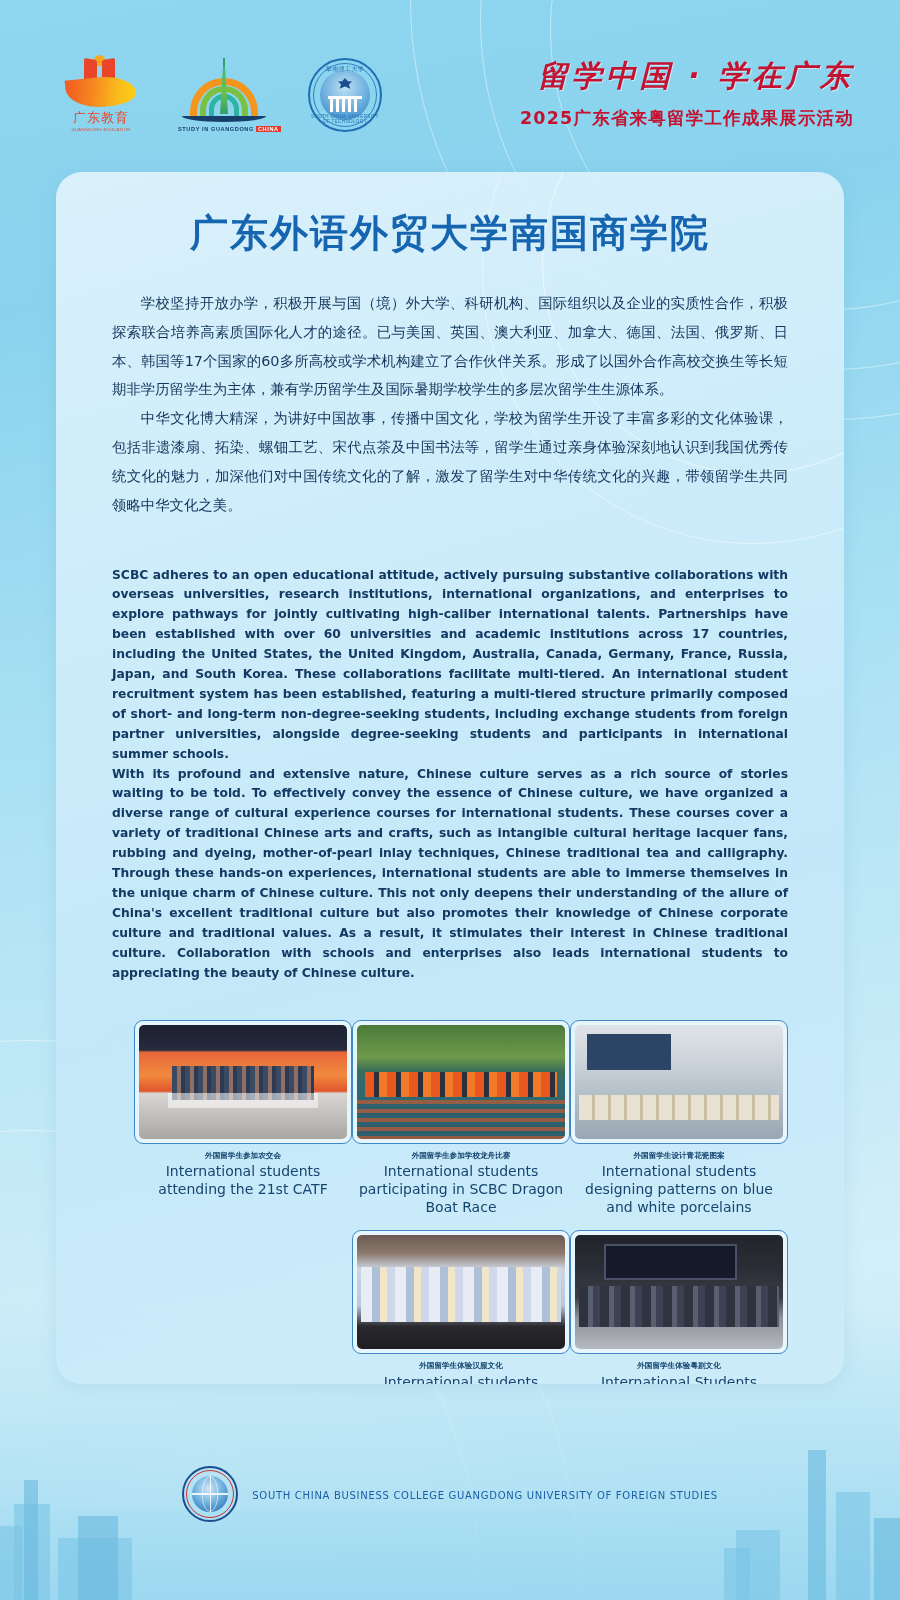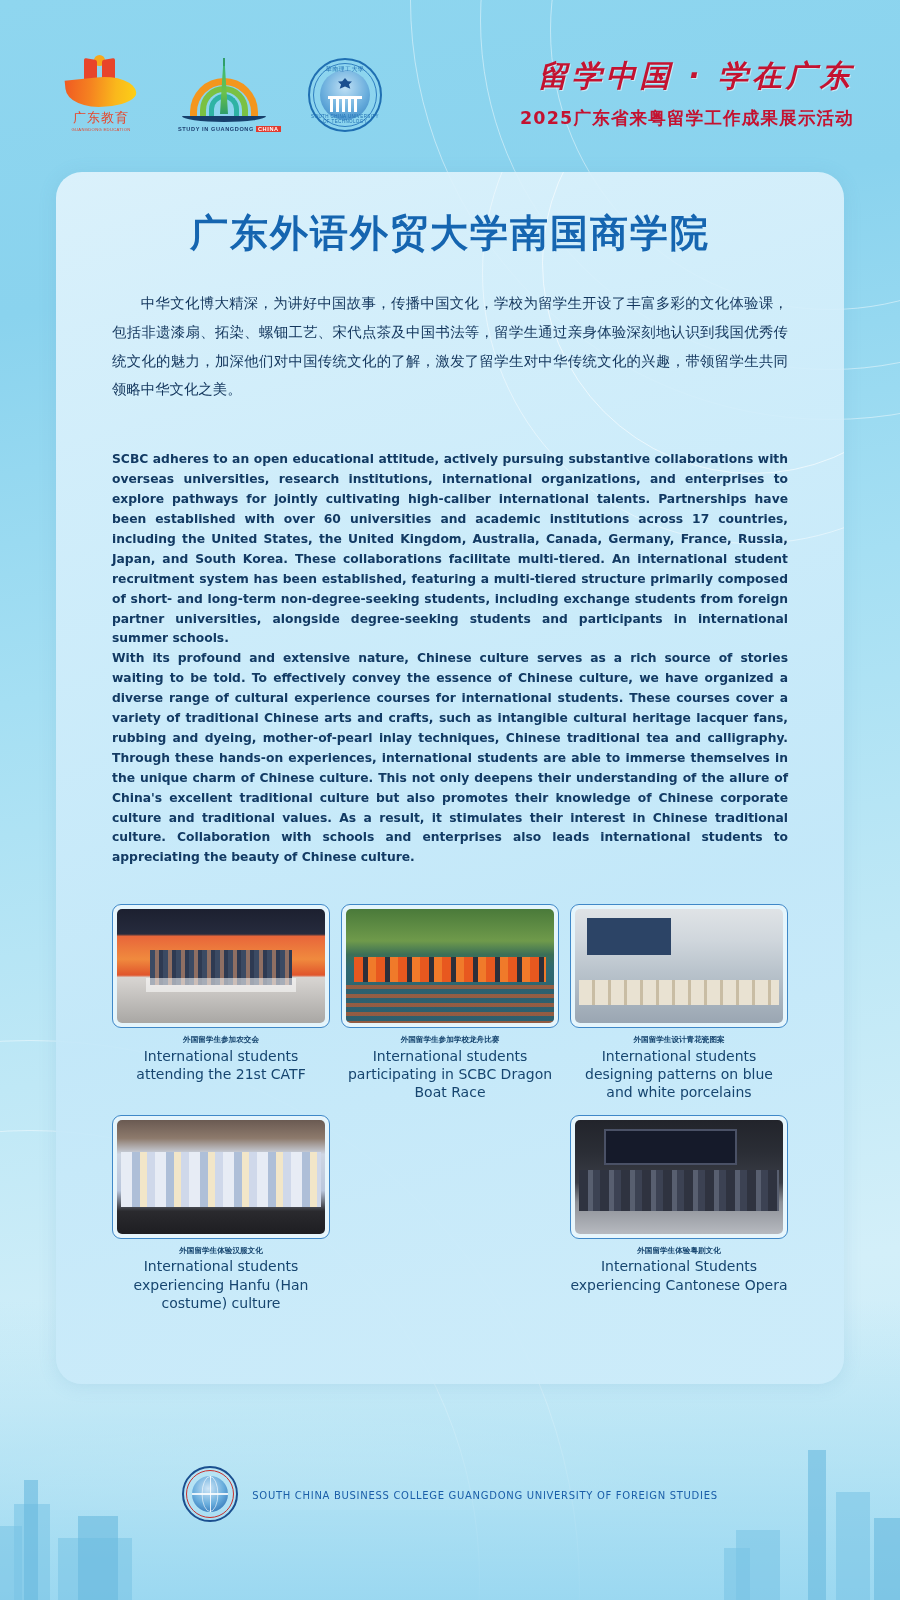--- a/index.html
+++ b/index.html
@@ -126,21 +126,21 @@
   .cn-body { margin-top: 30px; color: #12355c; font-size: 14.4px; line-height: 2.0;
     text-align: justify; font-family: "DejaVu Sans", sans-serif; }
   .cn-body p { text-indent: 2em; }
 
   .en-body { margin-top: 46px; color: #123a63; font-size: 12.3px; line-height: 1.62;
     text-align: justify; font-weight: bold; font-family: "DejaVu Sans", sans-serif; }
   .en-body p + p { margin-top: 0px; }
 
   
   .gallery { margin-top: 36px; }
-  .grid-row { display: flex; justify-content: space-between; }
+  .grid-row { display: flex; justify-content: flex-end; }
   .grid-row + .grid-row { margin-top: 14px; }
   .cell { width: 218px; }
   .photo-frame {
     border: 1.6px solid #3f88c8; border-radius: 9px; padding: 4px; background: rgba(255,255,255,0.55);
   }
   .photo { height: 114px; border-radius: 5px; overflow: hidden; position: relative; }
   .caption { margin-top: 7px; text-align: center; color: #16456f; }
   .caption .cn { font-size: 7.6px; font-weight: bold; font-family: "DejaVu Sans", sans-serif; line-height: 1.35;}
   .caption .en { font-size: 14px; line-height: 1.3; margin-top: 1px; font-family: "DejaVu Sans", sans-serif;}
 
@@ -255,20 +255,21 @@
     <div class="line2">2025广东省来粤留学工作成果展示活动</div>
   </div>
 </div>
 
 <div class="panel">
   <div class="panel-inner">
 
     <div class="title">广东外语外贸大学南国商学院</div>
 
     <div class="cn-body">
+      <p>学校坚持开放办学，积极开展与国（境）外大学、科研机构、国际组织以及企业的实质性合作，积极探索联合培养高素质国际化人才的途径。已与美国、英国、澳大利亚、加拿大、德国、法国、俄罗斯、日本、韩国等17个国家的60多所高校或学术机构建立了合作伙伴关系。形成了以国外合作高校交换生等长短期非学历留学生为主体，兼有学历留学生及国际暑期学校学生的多层次留学生生源体系。</p>
       <p>中华文化博大精深，为讲好中国故事，传播中国文化，学校为留学生开设了丰富多彩的文化体验课，包括非遗漆扇、拓染、螺钿工艺、宋代点茶及中国书法等，留学生通过亲身体验深刻地认识到我国优秀传统文化的魅力，加深他们对中国传统文化的了解，激发了留学生对中华传统文化的兴趣，带领留学生共同领略中华文化之美。</p>
     </div>
 
     <div class="en-body">
       <p>SCBC adheres to an open educational attitude, actively pursuing substantive collaborations with overseas universities, research institutions, international organizations, and enterprises to explore pathways for jointly cultivating high-caliber international talents. Partnerships have been established with over 60 universities and academic institutions across 17 countries, including the United States, the United Kingdom, Australia, Canada, Germany, France, Russia, Japan, and South Korea. These collaborations facilitate multi-tiered. An international student recruitment system has been established, featuring a multi-tiered structure primarily composed of short- and long-term non-degree-seeking students, including exchange students from foreign partner universities, alongside degree-seeking students and participants in international summer schools.</p>
       <p>With its profound and extensive nature, Chinese culture serves as a rich source of stories waiting to be told. To effectively convey the essence of Chinese culture, we have organized a diverse range of cultural experience courses for international students. These courses cover a variety of traditional Chinese arts and crafts, such as intangible cultural heritage lacquer fans, rubbing and dyeing, mother-of-pearl inlay techniques, Chinese traditional tea and calligraphy. Through these hands-on experiences, international students are able to immerse themselves in the unique charm of Chinese culture. This not only deepens their understanding of the allure of China's excellent traditional culture but also promotes their knowledge of Chinese corporate culture and traditional values. As a result, it stimulates their interest in Chinese traditional culture. Collaboration with schools and enterprises also leads international students to appreciating the beauty of Chinese culture.</p>
     </div>
 
     <div class="gallery">
 

